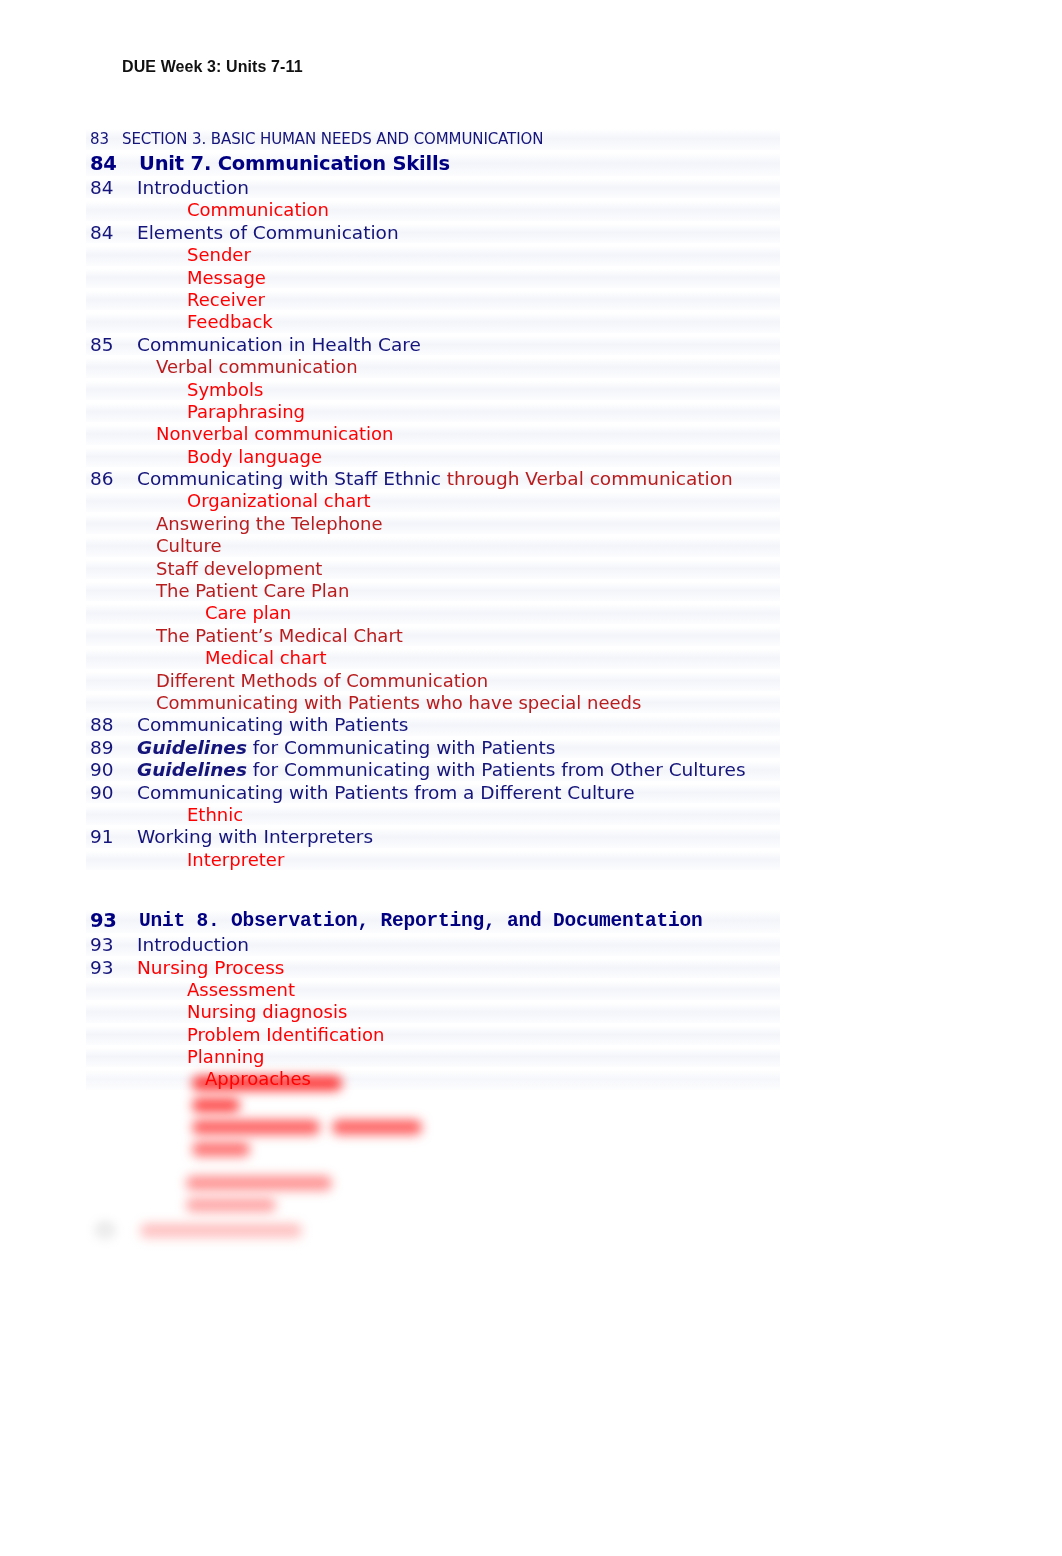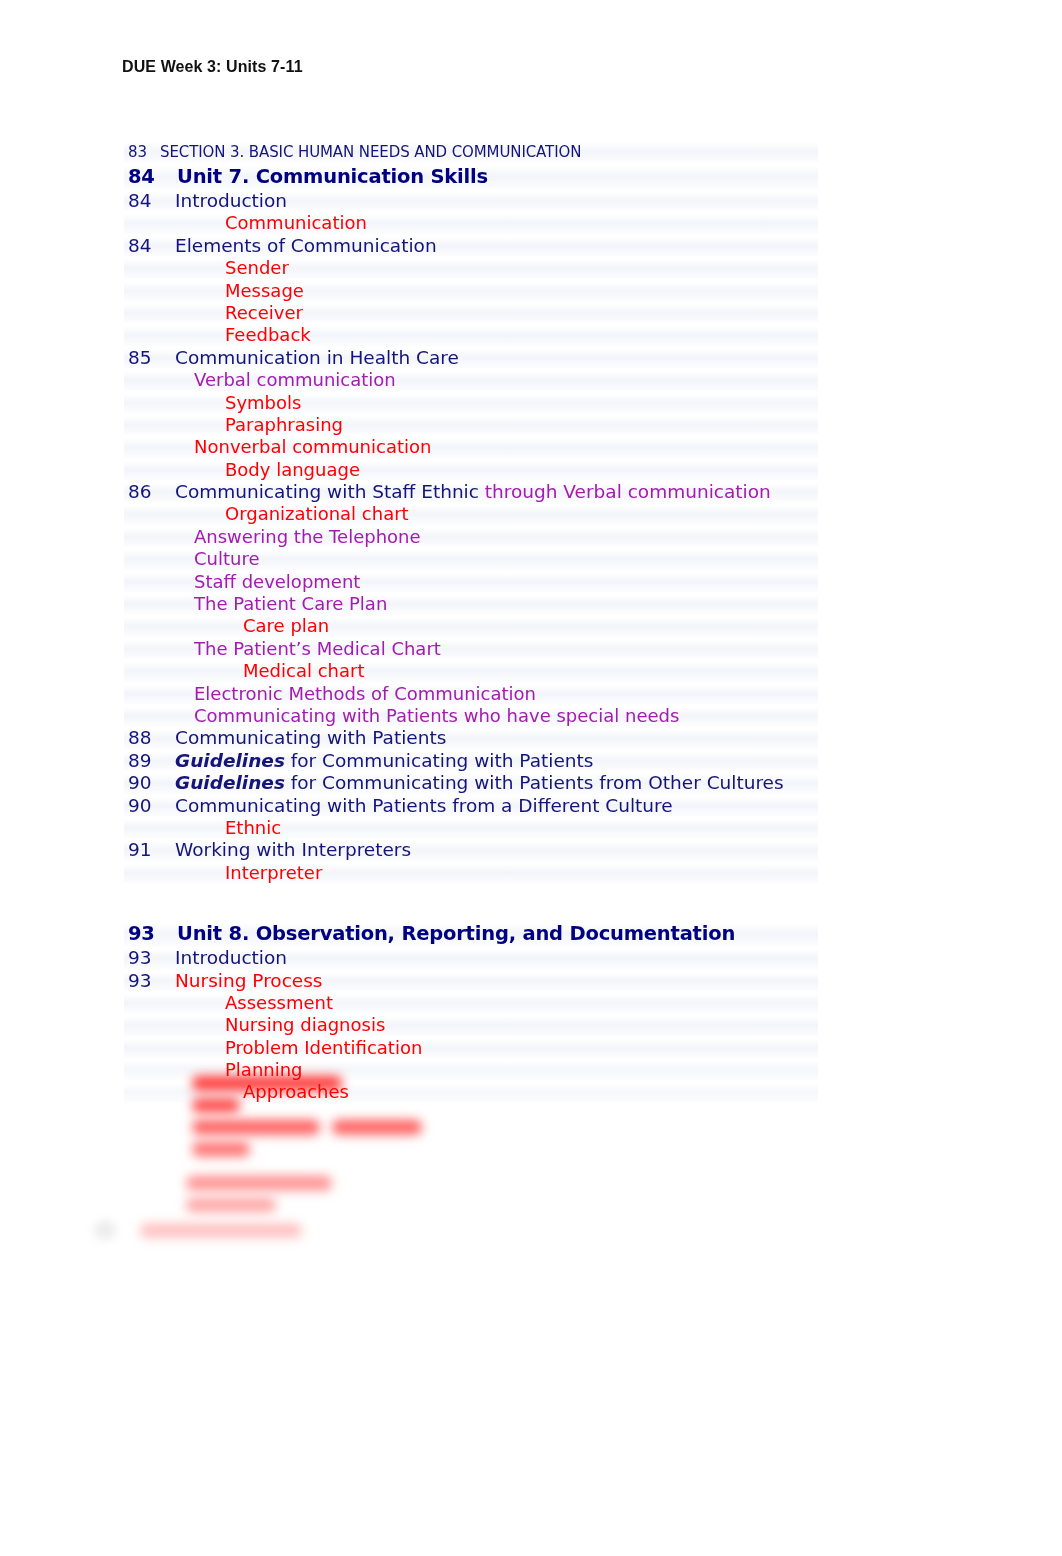--- a/index.html
+++ b/index.html
@@ -35,23 +35,22 @@
     font-weight: bold;
     color: #111111;
     letter-spacing: 0.1px;
     white-space: nowrap;
   }
 
   
   .toc {
     position: absolute;
     left: 0;
-    top: 140px;
+    top: 127px;
     width: 900px;
-    margin-left: 38px;
   }
 
   .line {
     position: relative;
     height: 22.4px;
     line-height: 22.4px;
     white-space: nowrap;
     font-family: "DejaVu Sans", sans-serif;
   }
 
@@ -80,21 +79,21 @@
   }
   .txt {
     position: absolute;
     z-index: 1;
   }
 
   
   .blue  { color: #14147a; }
   .navy  { color: #000080; }
   .red   { color: #fe0000; }
-  .black { color: #a21caf; }
+  .black { color: #b91c1c; }
 
   
   .sec-head {
     font-size: 15px;
     letter-spacing: -0.1px;
   }
   .unit-head {
     font-size: 19.5px;
     font-weight: bold;
     letter-spacing: -0.2px;
@@ -265,21 +264,21 @@
     <div class="line">
       <span class="pg l1"></span>
       <span class="txt black l2 i-sub">The Patient’s Medical Chart</span>
     </div>
     <div class="line">
       <span class="pg l1"></span>
       <span class="txt red l2 i-sub3">Medical chart</span>
     </div>
     <div class="line">
       <span class="pg l1"></span>
-      <span class="txt black l2 i-sub">Electronic Methods of Communication</span>
+      <span class="txt black l2 i-sub">Different Methods of Communication</span>
     </div>
     <div class="line">
       <span class="pg l1"></span>
       <span class="txt black l2 i-sub">Communicating with Patients who have special needs</span>
     </div>
     <div class="line">
       <span class="pg blue l1">88</span>
       <span class="txt blue l1 i-title">Communicating with Patients</span>
     </div>
 
@@ -306,21 +305,21 @@
     </div>
     <div class="line">
       <span class="pg l1"></span>
       <span class="txt red l2 i-sub2">Interpreter</span>
     </div>
 
     <div class="line gap-lg"></div>
 
     <div class="line h-unit">
       <span class="pg navy unit-head">93</span>
-      <span class="txt navy unit-head" style="left:139px;">Unit 8. Observation, Reporting, and Documentation</span>
+      <span class="txt navy unit-head" style="left:139px;font-family:Liberation Mono, monospace;">Unit 8. Observation, Reporting, and Documentation</span>
     </div>
 
     <div class="line">
       <span class="pg blue l1">93</span>
       <span class="txt blue l1 i-title">Introduction</span>
     </div>
     <div class="line">
       <span class="pg blue l1">93</span>
       <span class="txt red l1 i-title">Nursing Process</span>
     </div>

